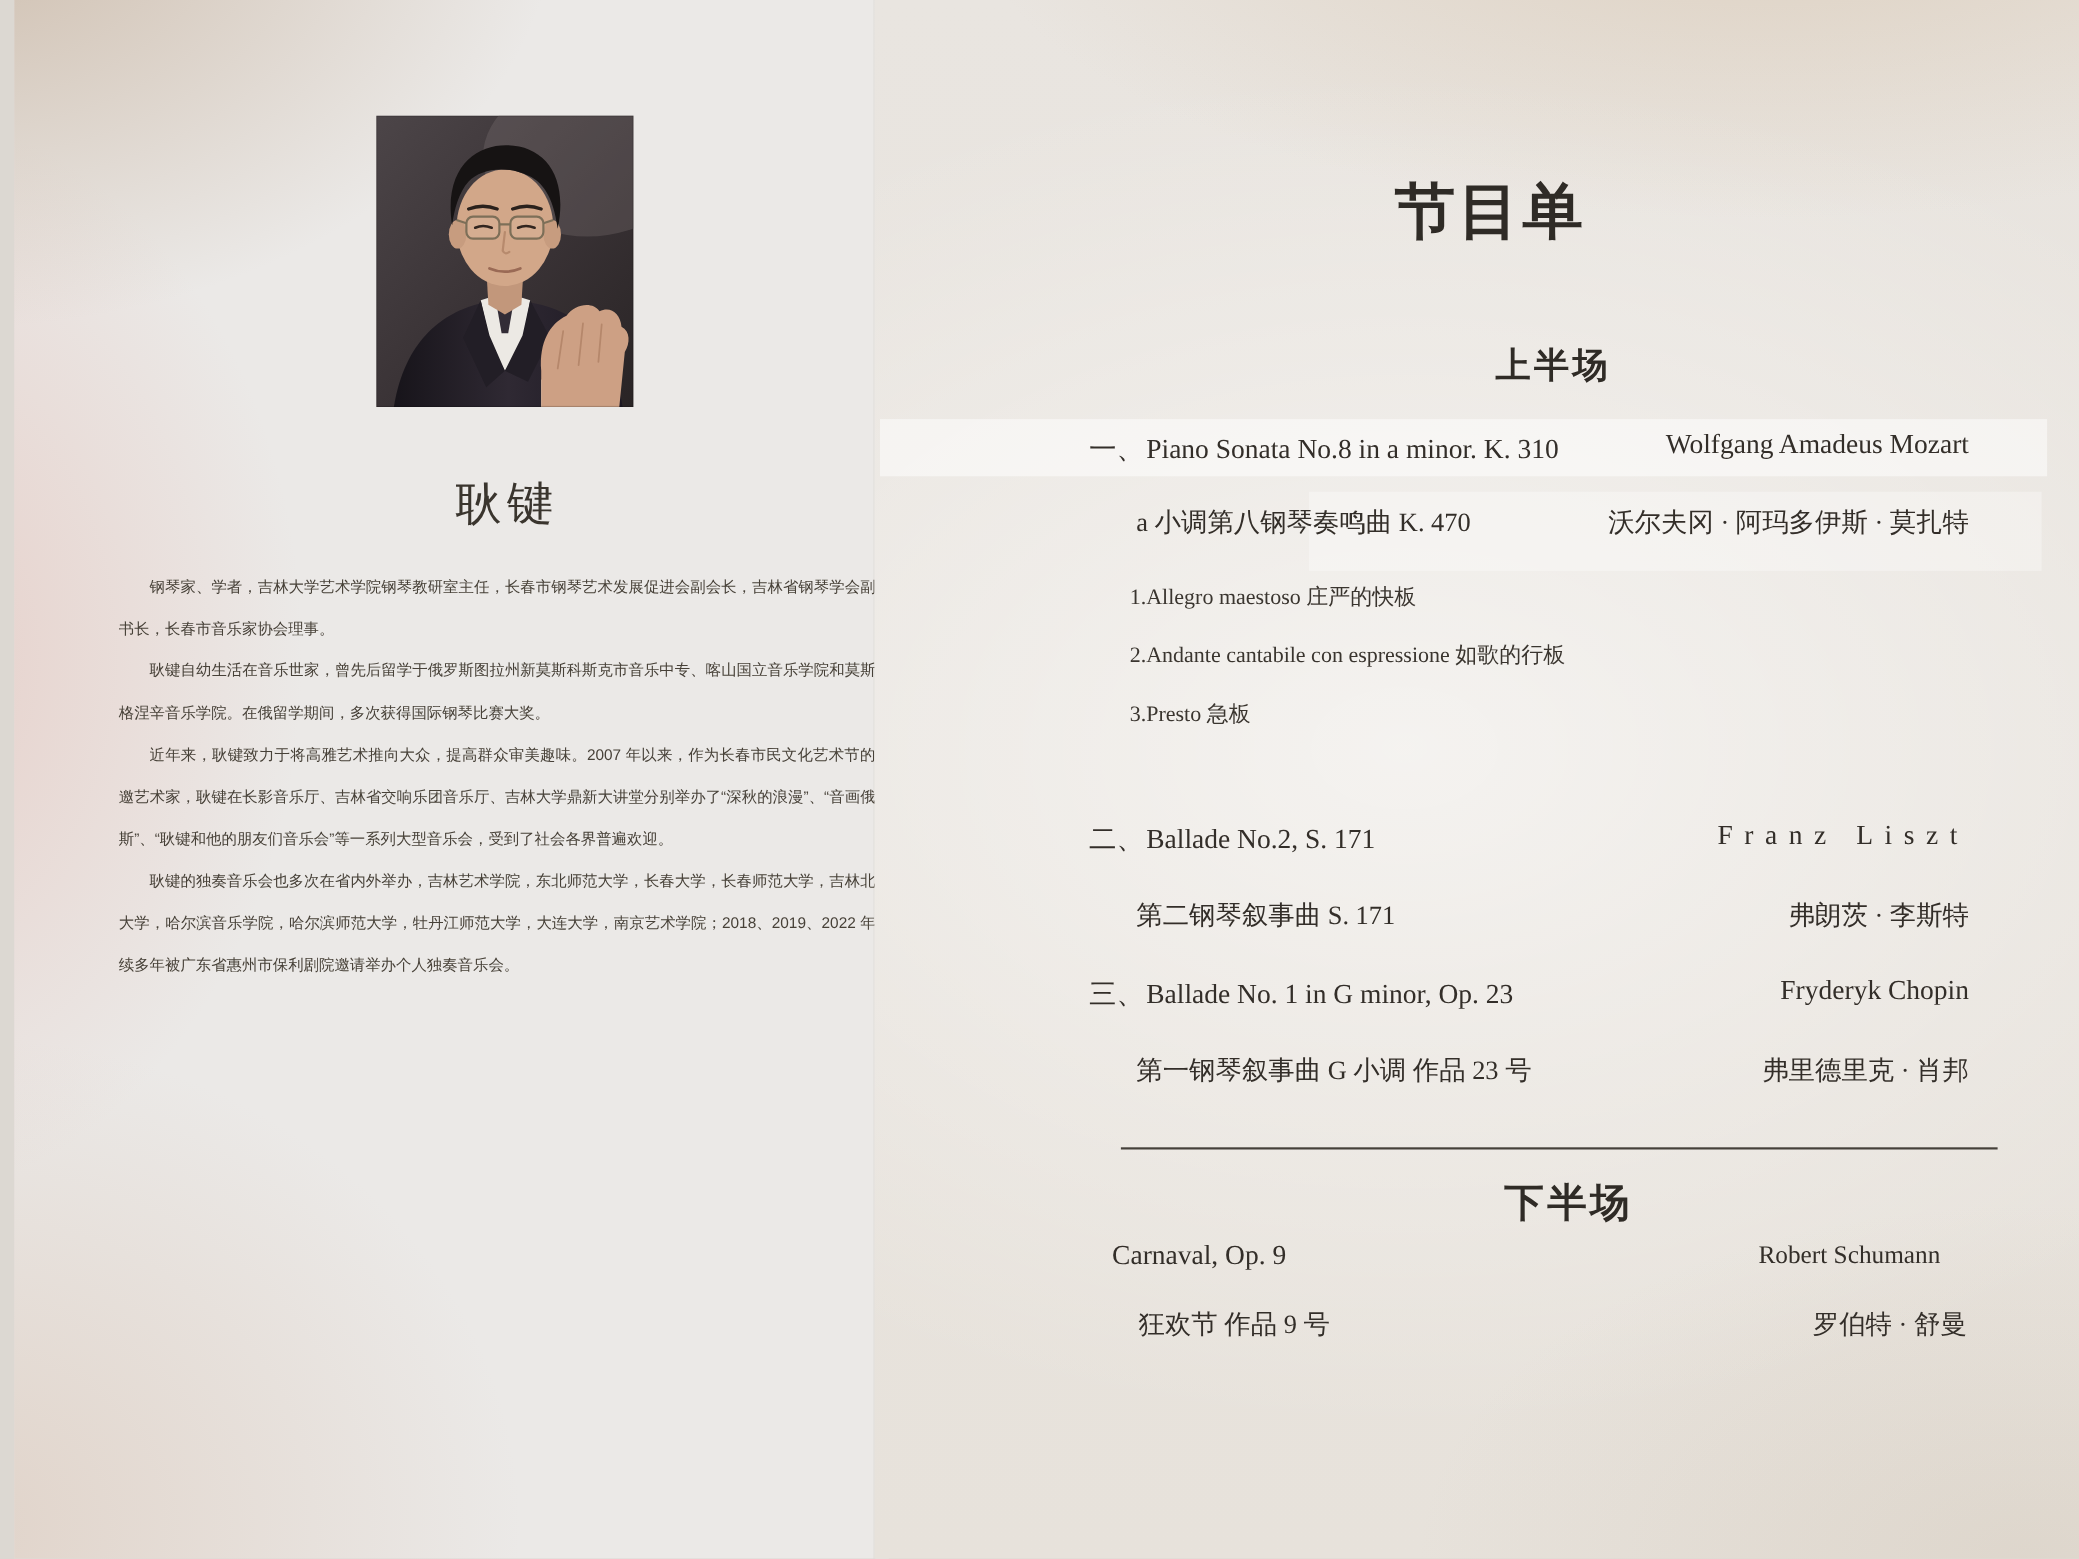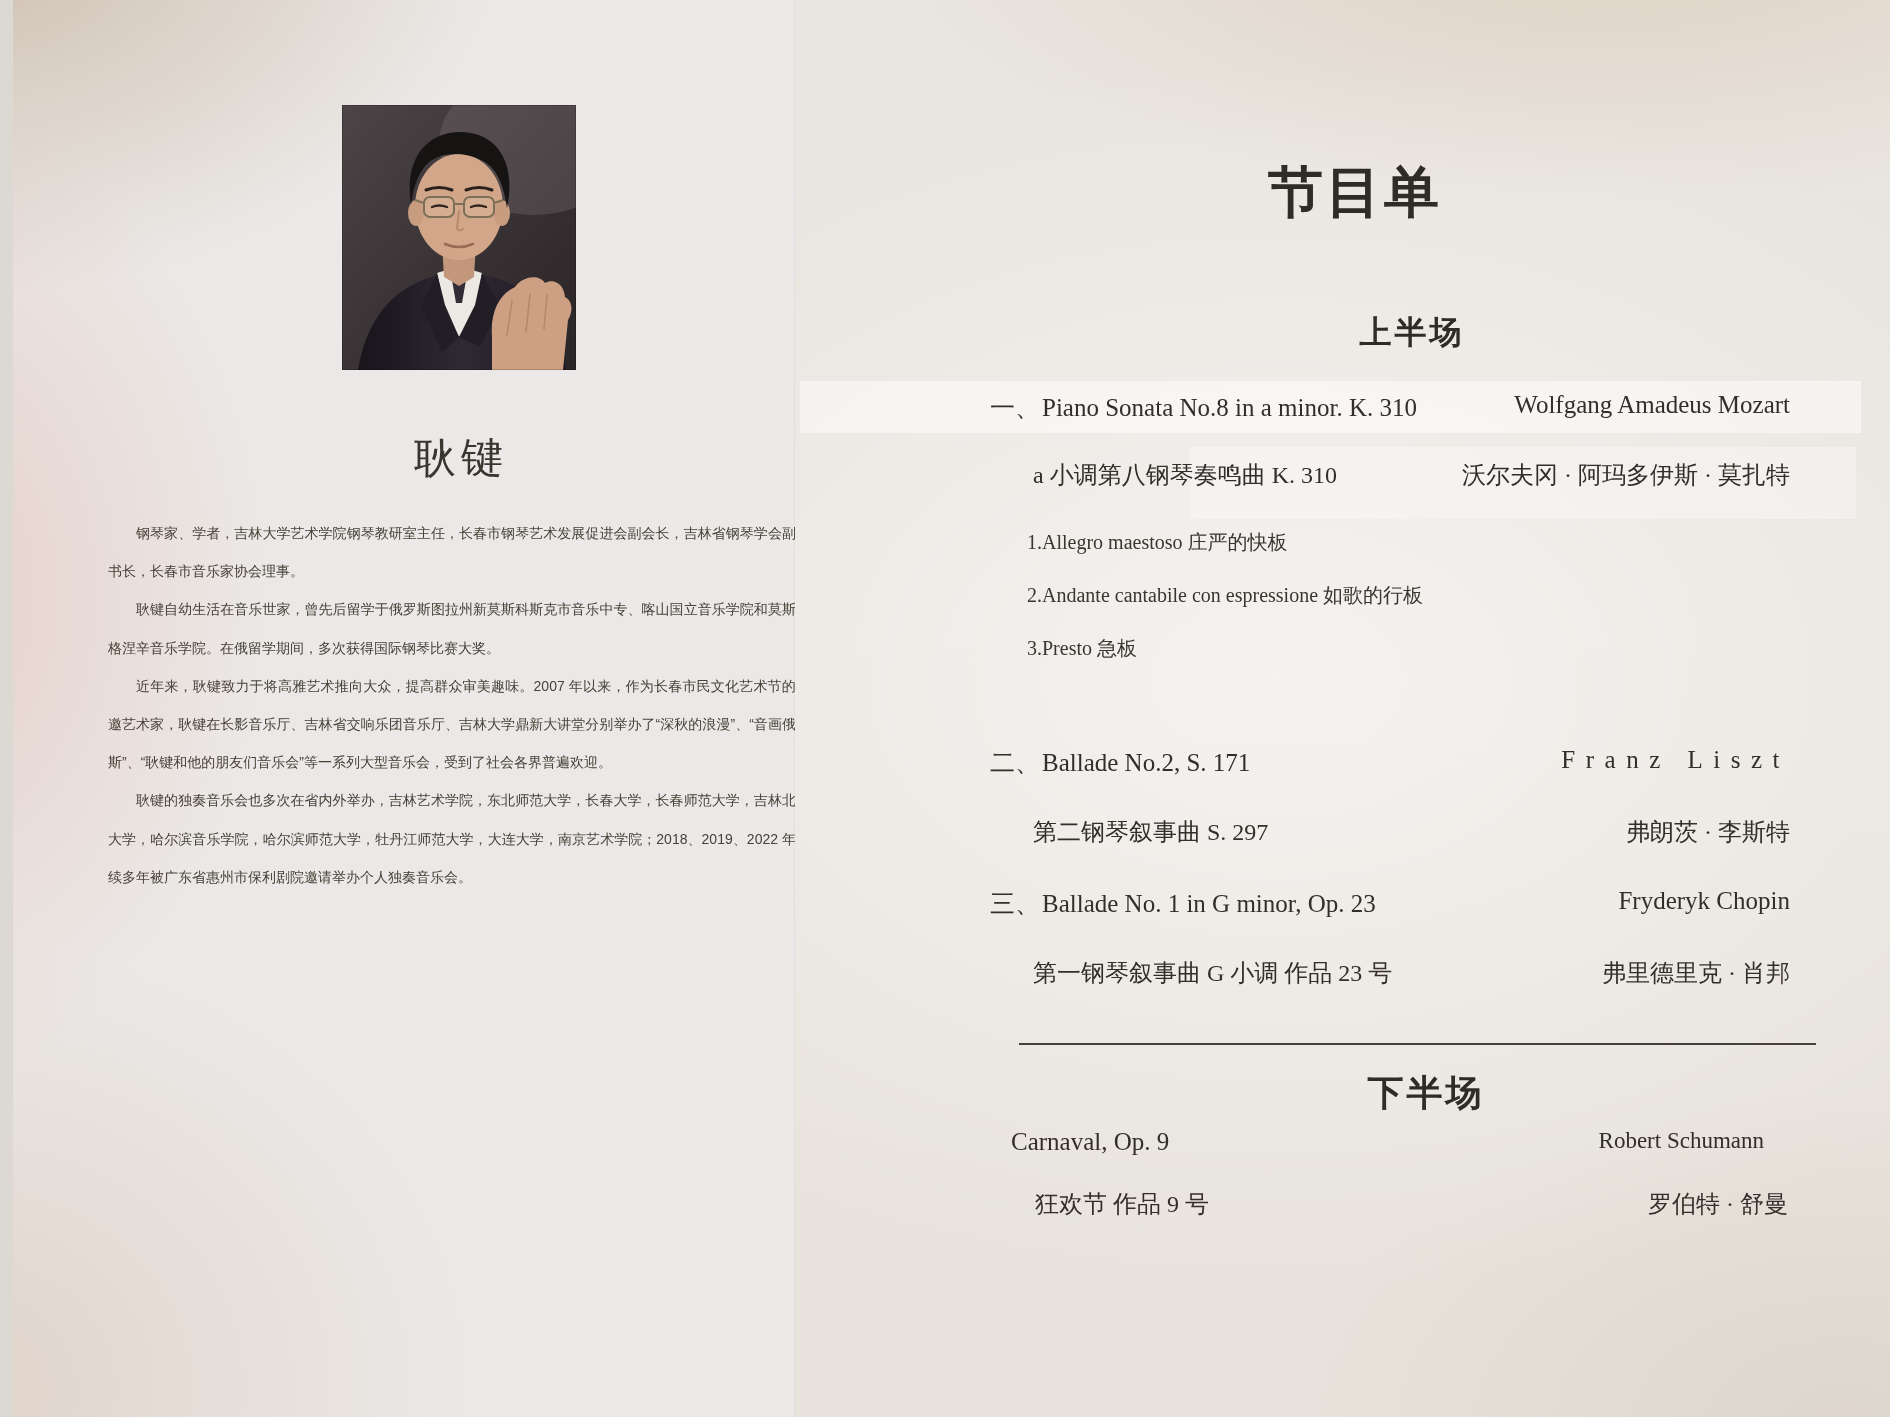--- a/index.html
+++ b/index.html
@@ -147,33 +147,33 @@
 
   <div id="program-title" class="abs serif">节目单</div>
 
   <div id="first-half-label" class="abs serif half-label">上半场</div>
 
   <div class="abs prog-row serif prog-en" style="left:990px;top:391px;width:800px;">
     <span><span class="item-no">一、</span><span>Piano Sonata No.8 in a minor. K. 310</span></span>
     <span>Wolfgang Amadeus Mozart</span>
   </div>
   <div class="abs prog-row serif prog-zh" style="left:1033px;top:459px;width:757px;">
-    <span>a 小调第八钢琴奏鸣曲 K. 310</span>
+    <span>a 小调第八钢琴奏鸣曲 K. 470</span>
     <span>沃尔夫冈 · 阿玛多伊斯 · 莫扎特</span>
   </div>
   <div class="abs serif mov" style="left:1027px;top:529px;">1.Allegro maestoso 庄严的快板</div>
   <div class="abs serif mov" style="left:1027px;top:582px;">2.Andante cantabile con espressione 如歌的行板</div>
   <div class="abs serif mov" style="left:1027px;top:635px;">3.Presto 急板</div>
 
   <div class="abs prog-row serif prog-en" style="left:990px;top:746px;width:800px;">
     <span><span class="item-no">二、</span><span>Ballade No.2, S. 171</span></span>
     <span class="ls-wide">Franz Liszt</span>
   </div>
   <div class="abs prog-row serif prog-zh" style="left:1033px;top:816px;width:757px;">
-    <span>第二钢琴叙事曲 S. 297</span>
+    <span>第二钢琴叙事曲 S. 171</span>
     <span>弗朗茨 · 李斯特</span>
   </div>
 
   <div class="abs prog-row serif prog-en" style="left:990px;top:887px;width:800px;">
     <span><span class="item-no">三、</span><span>Ballade No. 1 in G minor, Op. 23</span></span>
     <span>Fryderyk Chopin</span>
   </div>
   <div class="abs prog-row serif prog-zh" style="left:1033px;top:957px;width:757px;">
     <span>第一钢琴叙事曲 G 小调 作品 23 号</span>
     <span>弗里德里克 · 肖邦</span>

